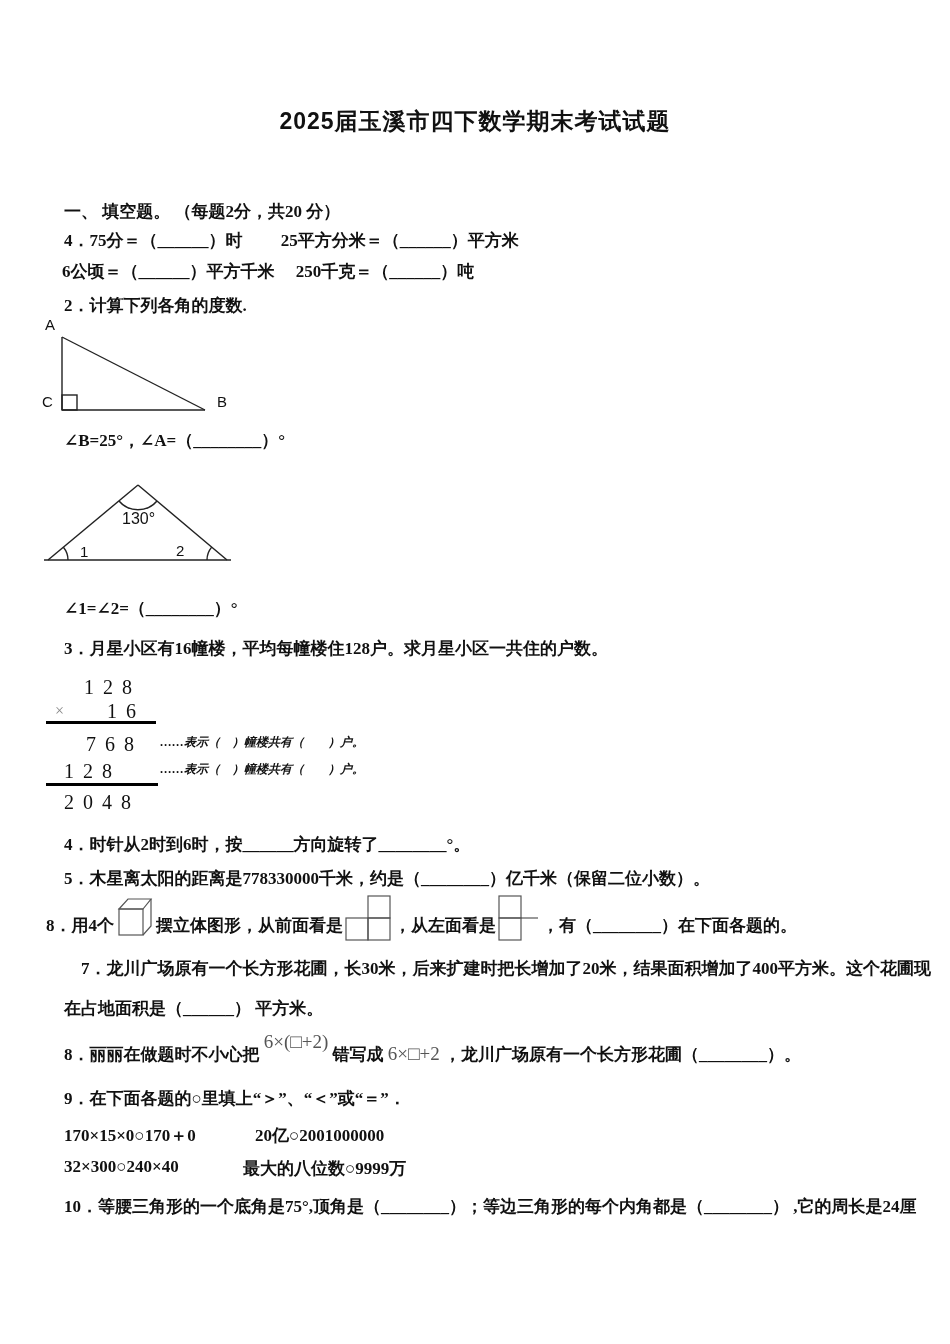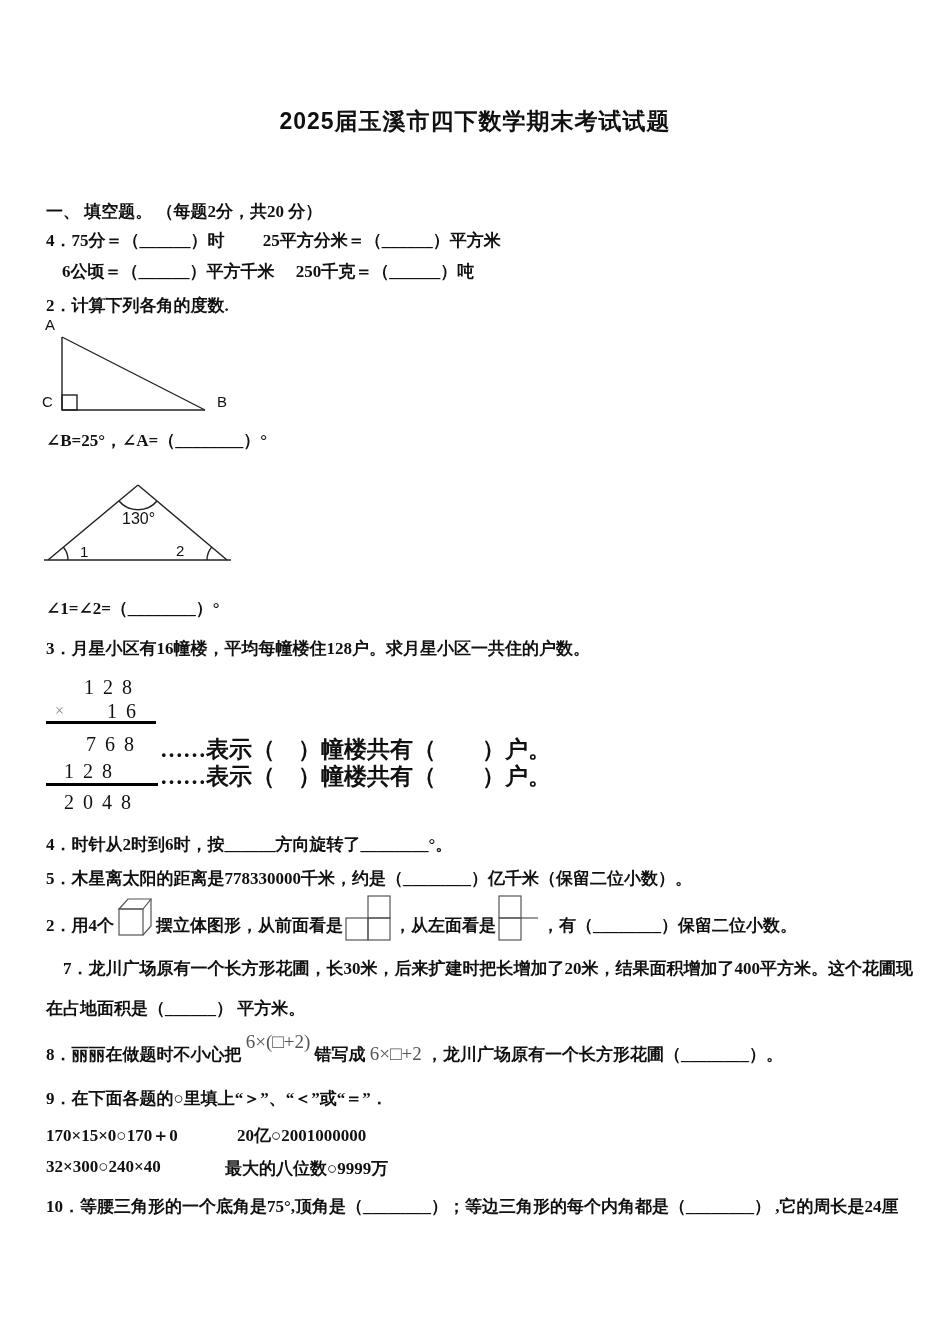--- a/index.html
+++ b/index.html
@@ -12,45 +12,45 @@
     font-weight:bold;
     color:#111;
     overflow:hidden;
   }
   .abs{position:absolute;white-space:nowrap;}
   .title{
     top:106px;left:0;width:950px;text-align:center;
     font-family:"Liberation Sans","DejaVu Sans",sans-serif;
     font-size:23px;letter-spacing:1px;
   }
-  .body-line{font-size:17px;}
+  .body-line{font-size:17px;margin-left:18px;}
   .digits{font-weight:normal;letter-spacing:2px;font-size:20px;}
   .times{font-weight:normal;color:#888;font-size:16px;}
   .rule{position:absolute;height:3px;background:#000;}
-  .note{font-size:23px;}
+  .note{font-size:12px;font-style:italic;}
   .fig line, .fig path, .fig rect{stroke:#222;stroke-width:1.4;fill:none;}
   .fig text{fill:#111;font-family:"Liberation Sans","DejaVu Sans",sans-serif;font-weight:normal;font-size:15px;stroke:none;}
   .expr{font-weight:normal;color:#555;font-size:19px;font-family:"Liberation Serif","DejaVu Serif",serif;}
   .expr-sup{position:relative;top:-12px;display:inline-block;}
   .q6row{display:flex;align-items:flex-end;gap:2px;}
   .q6row .t{font-size:17px;line-height:24px;}
   .shape rect{stroke:#555;stroke-width:1.2;fill:none;}
   .shape line, .shape path{stroke:#555;stroke-width:1.2;fill:none;}
 </style>
 </head>
 <body>
 
 <div class="page">
 
   <div class="abs title">2025届玉溪市四下数学期末考试试题</div>
 
   <div class="abs body-line" style="top:200px;left:46px;">一、 填空题。 （每题2分，共20 分）</div>
 
   <div class="abs body-line" style="top:229px;left:46px;">4．75分＝（______）时　　 25平方分米＝（______）平方米</div>
-  <div class="abs body-line" style="top:260px;left:62px;">6公顷＝（______）平方千米　 250千克＝（______）吨</div>
+  <div class="abs body-line" style="top:260px;left:44px;">6公顷＝（______）平方千米　 250千克＝（______）吨</div>
 
   <div class="abs body-line" style="top:294px;left:46px;">2．计算下列各角的度数.</div>
 
   <svg class="abs fig" style="top:314px;left:38px;" width="210" height="102" viewBox="0 0 210 102">
     <line x1="24" y1="23" x2="24" y2="96"></line>
     <line x1="24" y1="96" x2="167" y2="96"></line>
     <line x1="24" y1="23" x2="167" y2="96"></line>
     <rect x="24" y="81" width="15" height="15"></rect>
     <text x="7" y="16">A</text>
     <text x="4" y="93">C</text>
@@ -83,39 +83,39 @@
   <span class="abs note" style="top:734px;left:160px;">……表示（　）幢楼共有（　　）户。</span>
   <span class="abs digits" style="top:760px;left:64px;">1 2 8</span>
   <span class="abs note" style="top:761px;left:160px;">……表示（　）幢楼共有（　　）户。</span>
   <div class="rule" style="top:783px;left:46px;width:112px;"></div>
   <span class="abs digits" style="top:791px;left:64px;">2 0 4 8</span>
 
   <div class="abs body-line" style="top:833px;left:46px;">4．时针从2时到6时，按______方向旋转了________°。</div>
   <div class="abs body-line" style="top:867px;left:46px;">5．木星离太阳的距离是778330000千米，约是（________）亿千米（保留二位小数）。</div>
 
   <div class="abs q6row" style="top:894px;left:46px;">
-    <span class="t">2．用4个</span>
+    <span class="t">8．用4个</span>
     <svg class="shape" width="38" height="44" viewBox="0 0 38 44" style="margin-bottom:-2px;">
       <rect x="3" y="13" width="24" height="26"></rect>
       <path d="M 3 13 L 12 3 L 35 3 L 27 13 Z"></path>
       <path d="M 35 3 L 35 30 L 27 39"></path>
     </svg>
     <span class="t">摆立体图形，从前面看是</span>
     <svg class="shape" width="47" height="47" viewBox="0 0 47 47" style="margin-bottom:-3px;">
       <rect x="1" y="24" width="22" height="22"></rect>
       <rect x="23" y="24" width="22" height="22"></rect>
       <rect x="23" y="2" width="22" height="22"></rect>
     </svg>
     <span class="t">，从左面看是</span>
     <svg class="shape" width="42" height="47" viewBox="0 0 42 47" style="margin-bottom:-3px;">
       <rect x="1" y="2" width="22" height="22"></rect>
       <rect x="1" y="24" width="22" height="22"></rect>
       <line x1="23" y1="24" x2="40" y2="24"></line>
     </svg>
-    <span class="t">，有（________）保留二位小数。</span>
+    <span class="t">，有（________）在下面各题的。</span>
   </div>
 
   <div class="abs body-line" style="top:957px;left:63px;">7．龙川广场原有一个长方形花圃，长30米，后来扩建时把长增加了20米，结果面积增加了400平方米。这个花圃现</div>
   <div class="abs body-line" style="top:997px;left:46px;">在占地面积是（______） 平方米。</div>
 
   <div class="abs body-line" style="top:1043px;left:46px;">
     <span>8．丽丽在做题时不小心把</span>
     <span class="expr expr-sup">6×(□+2)</span>
     <span>错写成</span>
     <span class="expr">6×□+2</span>

